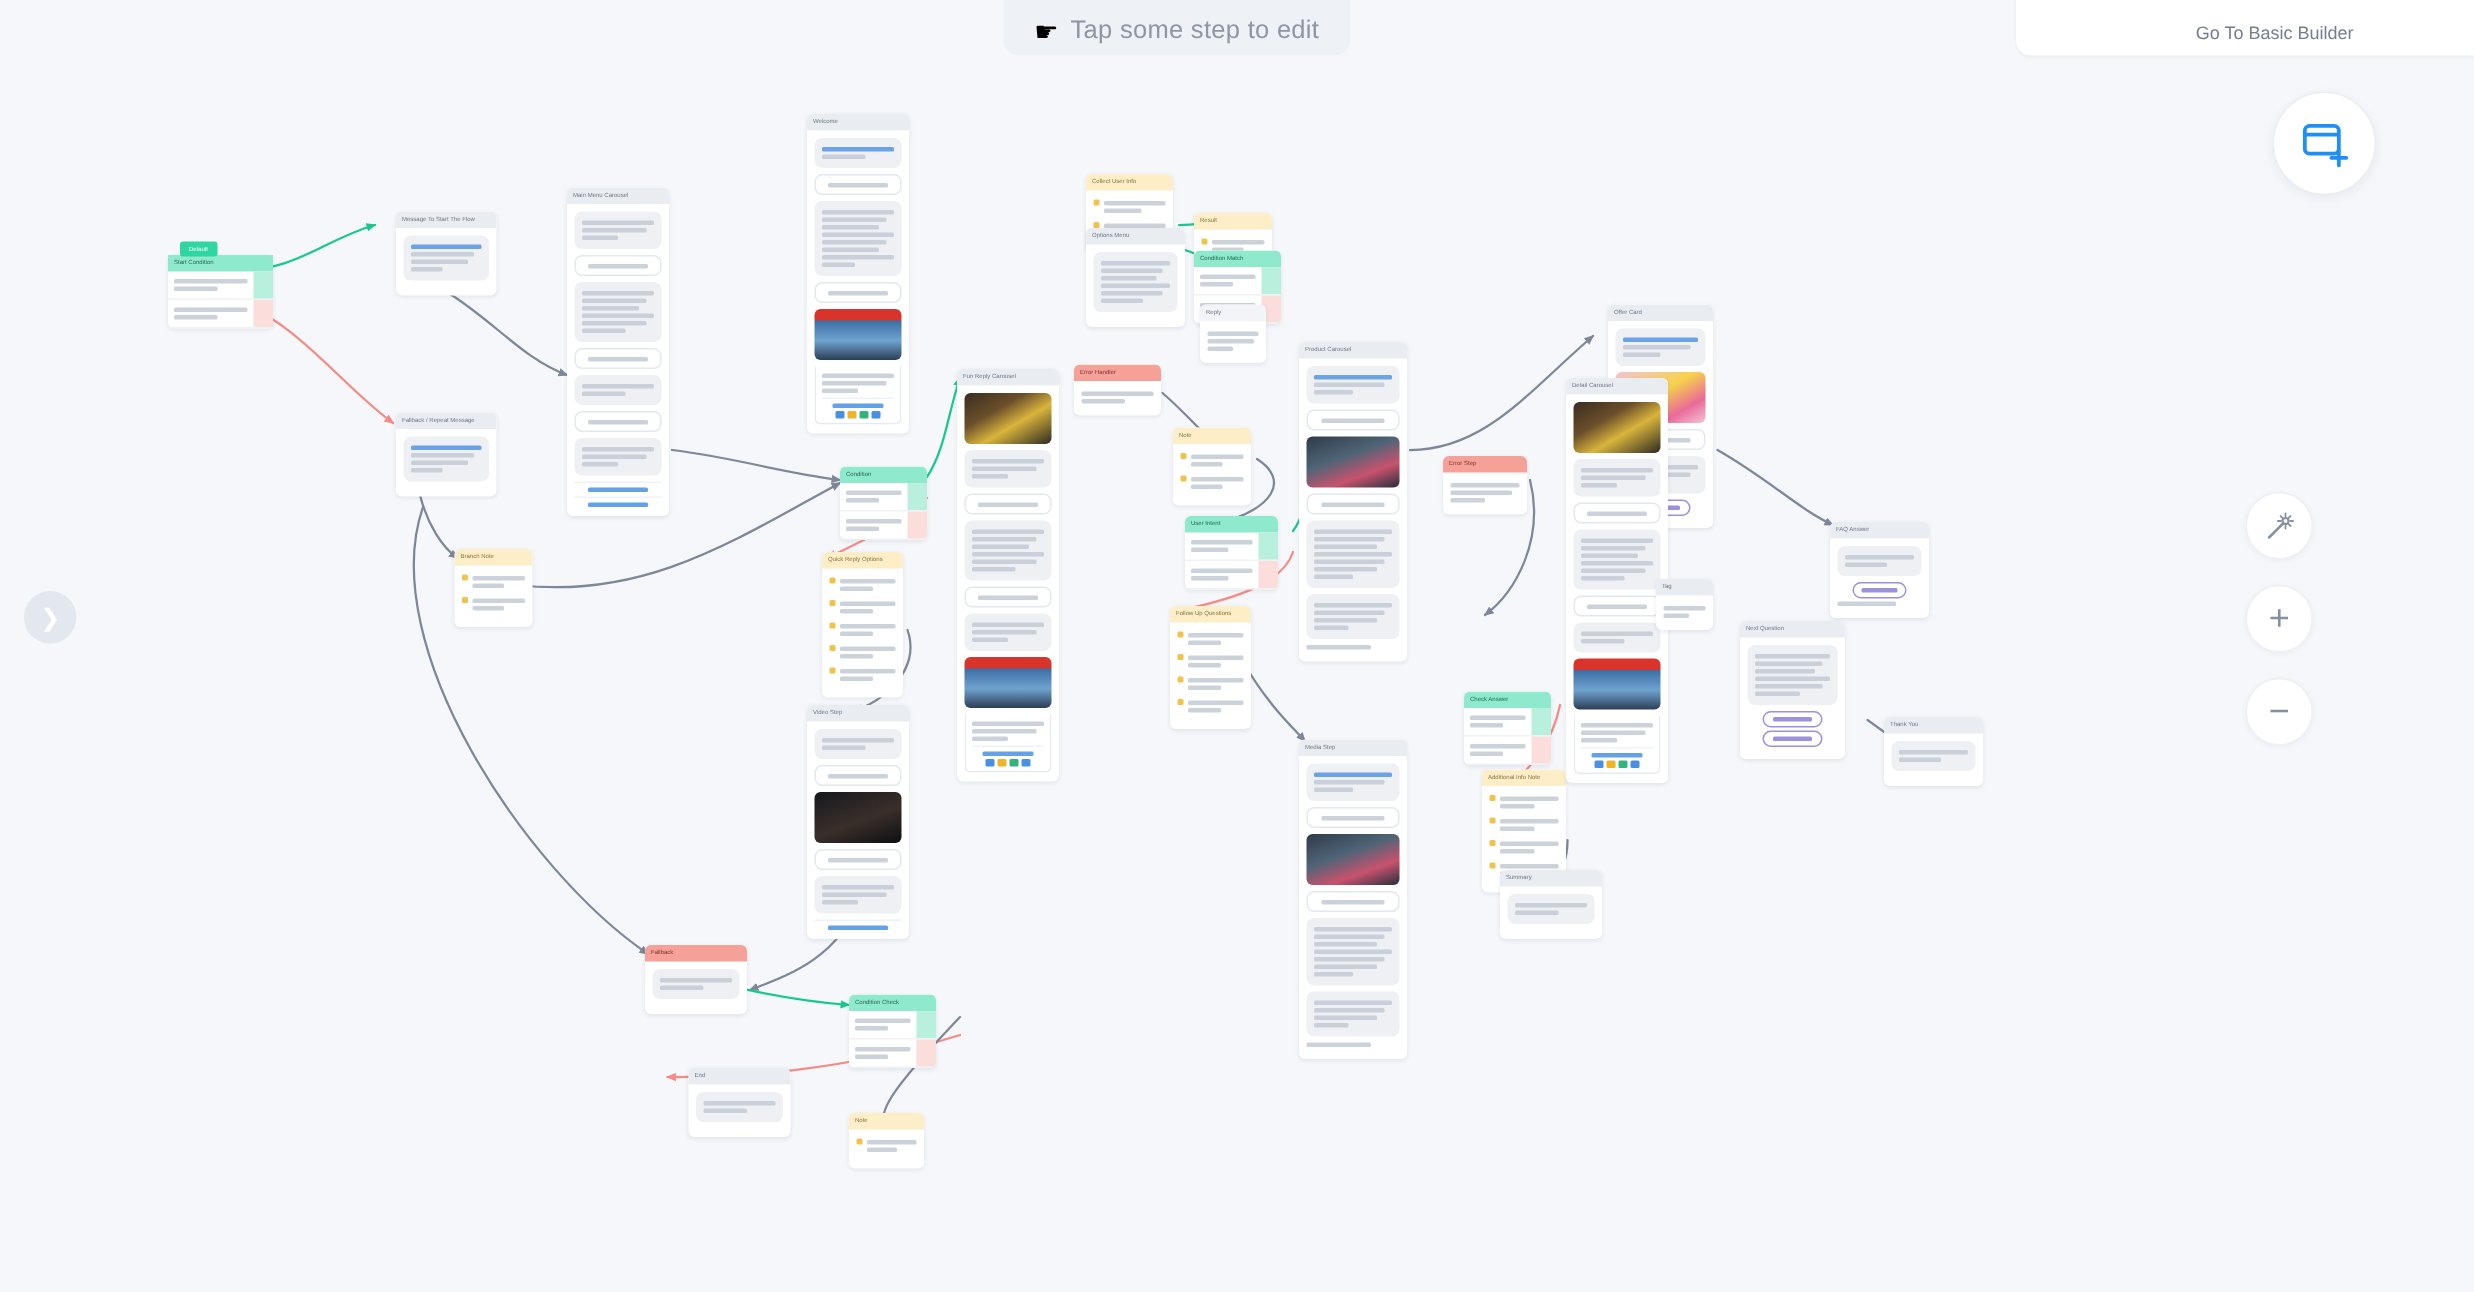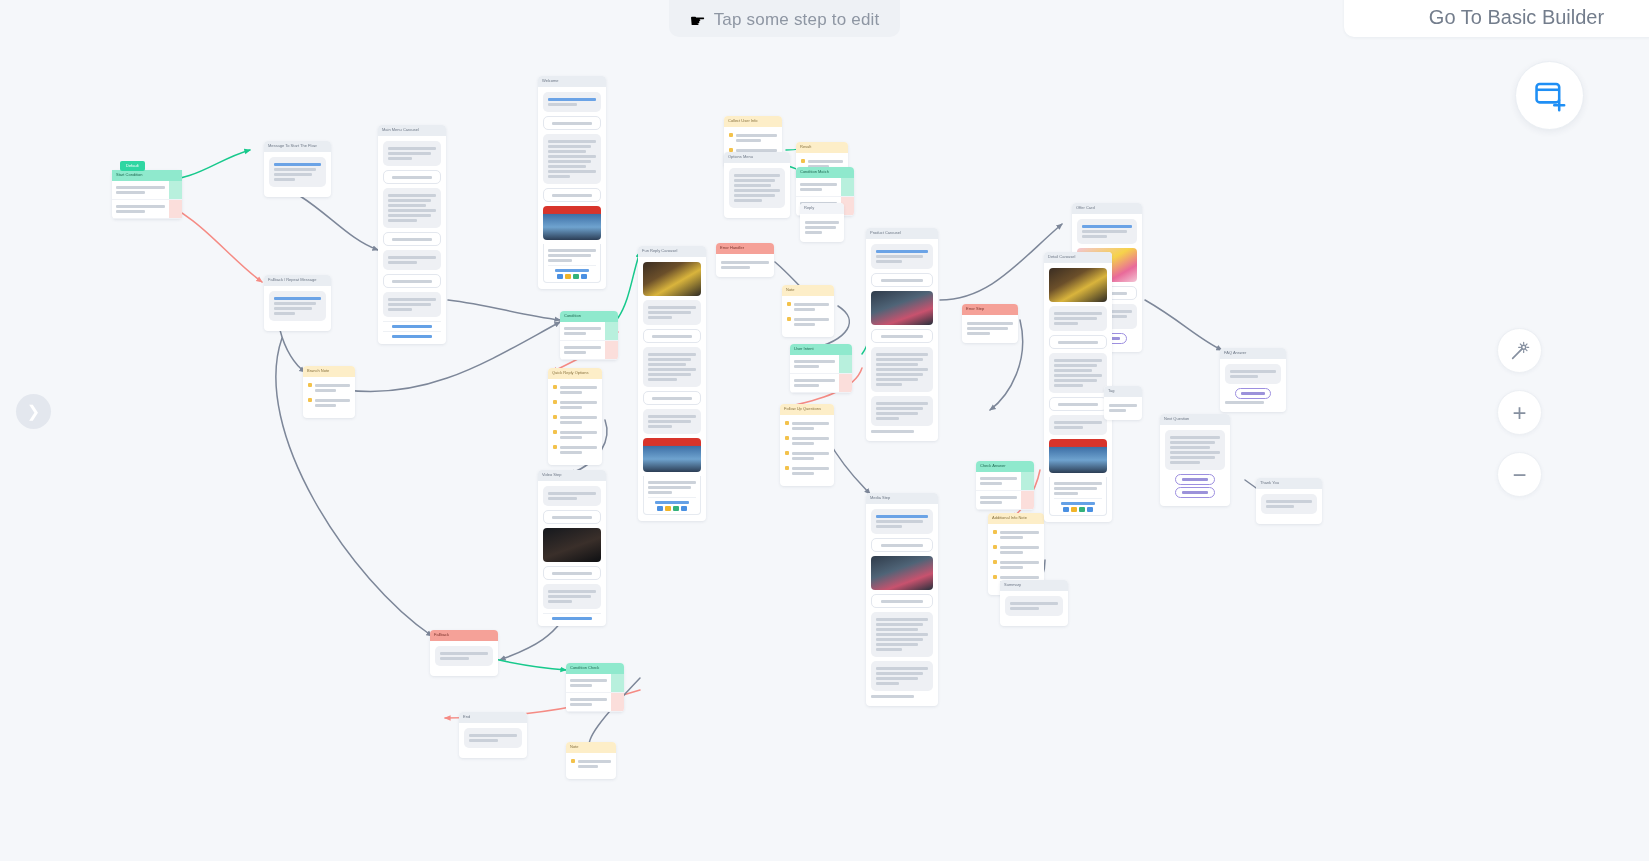--- a/index.html
+++ b/index.html
@@ -40,21 +40,21 @@
     position: absolute;
     right: -40px; top: -16px;
     width: 345px; height: 53px;
     background: #ffffff;
     border-radius: 10px;
     display: flex; align-items: flex-end; justify-content: center;
     padding-bottom: 8px;
     box-shadow: 0 1px 3px rgba(40,60,90,.06);
     z-index: 60;
   }
-  .basic-builder-tab span { font-size: 20px; color: #737d8c; }
+  .basic-builder-tab span { font-size: 12px; color: #737d8c; }
 
   .add-block-fab {
     position: absolute;
     right: 65px; top: 61px;
     width: 69px; height: 69px;
     border-radius: 50%;
     background: #fff;
     border: 1px solid #eaeef3;
     display: flex; align-items: center; justify-content: center;
     box-shadow: 0 2px 7px rgba(40,60,90,.07);

